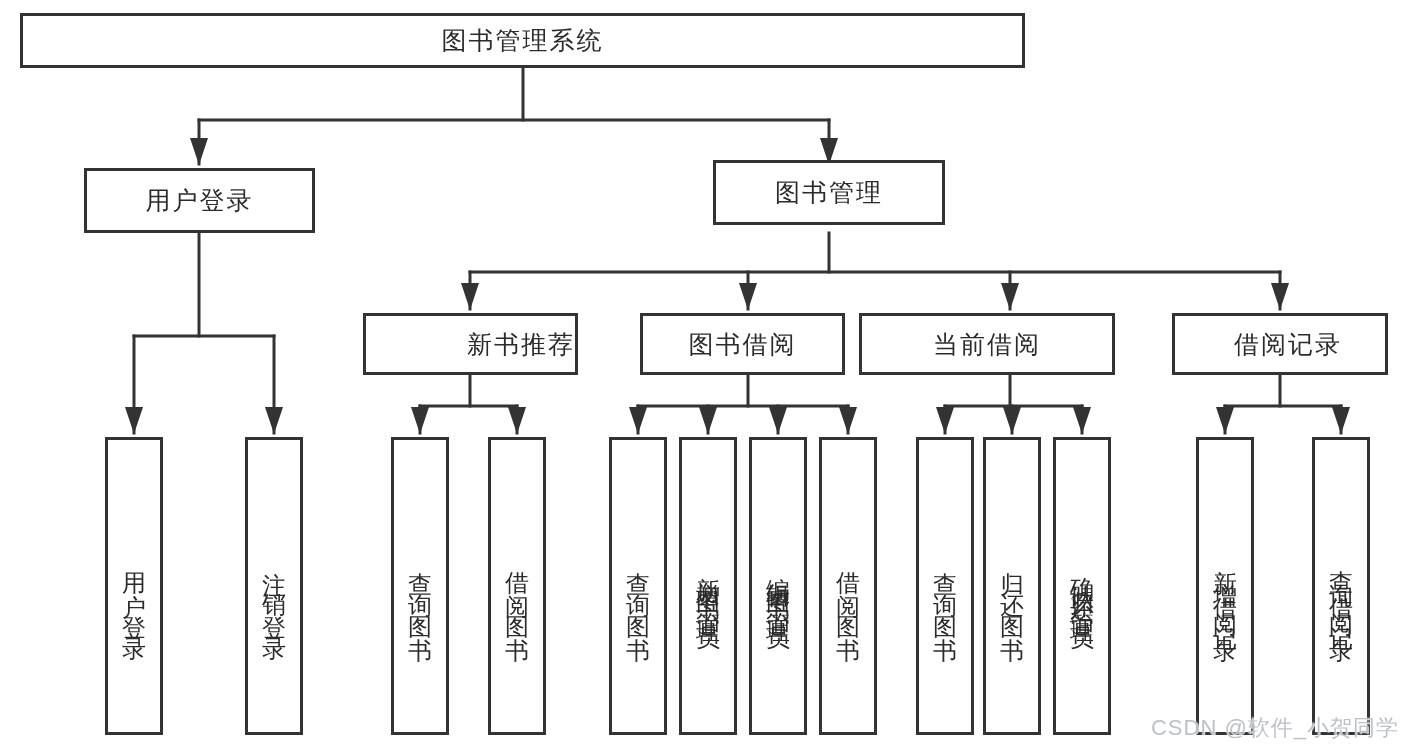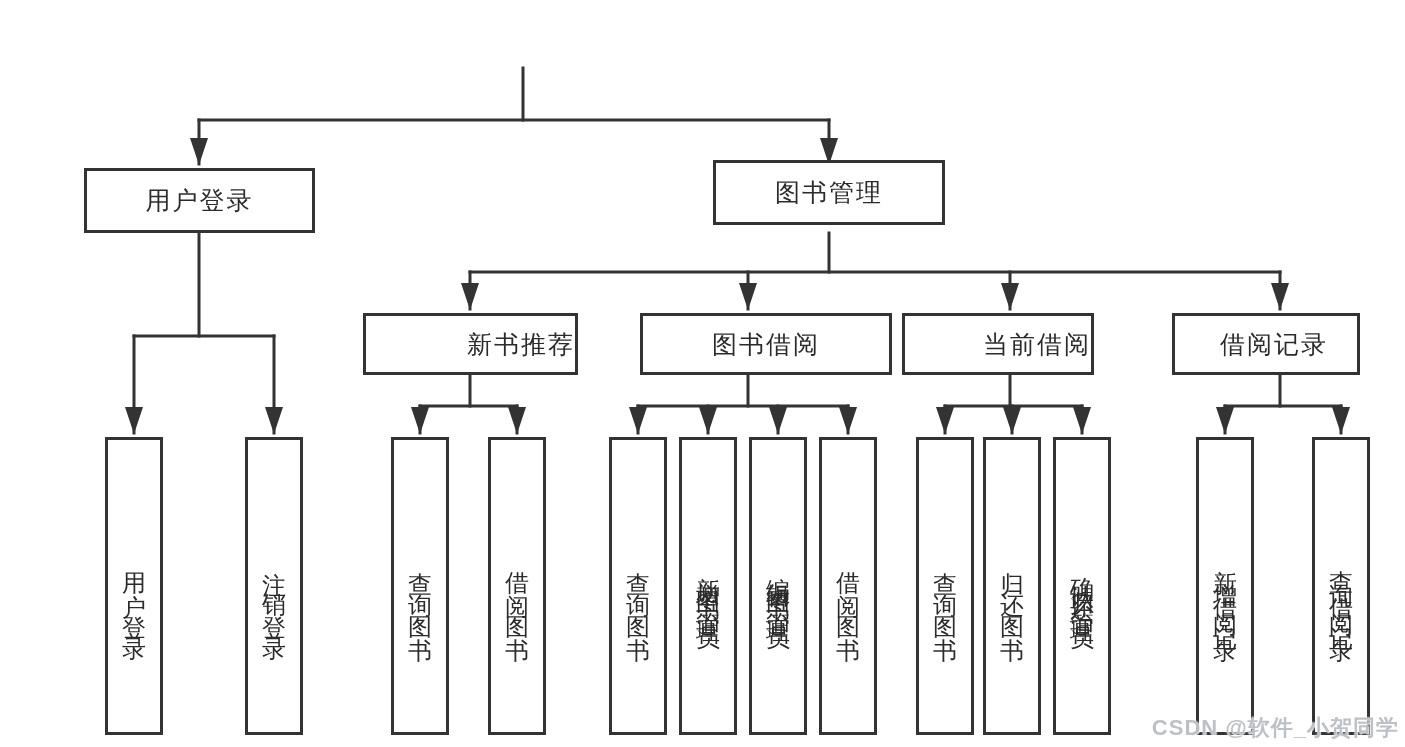--- a/index.html
+++ b/index.html
@@ -25,23 +25,23 @@
     letter-spacing:2px;
     color:#2b2b2b;
     white-space:nowrap;
   }
   
   .root { left:20px;  top:13px;  width:1005px; height:55px; }
   .l2-a { left:84px;  top:168px; width:231px;  height:65px; }
   .l2-b { left:713px; top:160px; width:232px;  height:65px; }
   .l3   { top:313px;  height:62px; }
   .l3-a { left:363px;  width:215px;justify-content:flex-end; }
-  .l3-b { left:640px;  width:252px; }
-  .l3-c { left:902px;  width:192px;justify-content:flex-end; }
-  .l3-d { left:1172px; width:188px;padding-left:16px; }
+  .l3-b { left:640px;  width:205px; }
+  .l3-c { left:859px;  width:256px; }
+  .l3-d { left:1172px; width:216px;padding-left:16px; }
   
   .leaf { top:437px; height:298px; width:58px; }
   .leaf span{
     writing-mode:vertical-rl;
     text-orientation:mixed;
     font-size:24px;
     letter-spacing:0;
     line-height:1;
     white-space:nowrap;
   }
@@ -57,21 +57,20 @@
   .lf12{left:1196px;} .lf13{left:1312px;}
   .watermark{
     position:absolute;
     right:6px; top:713px;
     z-index:5;
     font-size:22px;
     color:rgba(184,189,196,0.95);
     text-shadow:0 0 2px rgba(255,255,255,0.9), 1px 1px 1px rgba(255,255,255,0.8);
     letter-spacing:1px;
     white-space:nowrap;
-    font-weight:bold;
   }
 </style>
 </head>
 <body>
 
 <div class="canvas">
 
   <svg class="edges" width="1405" height="747" viewBox="0 0 1405 747">
     <defs>
       <marker id="arw" markerUnits="userSpaceOnUse" markerWidth="28" markerHeight="20" viewBox="0 0 28 20" refX="26" refY="10" orient="auto">
@@ -115,20 +114,23 @@
       <path d="M1012,406 V433" marker-end="url(#arw)"></path>
       <path d="M1082,406 V433" marker-end="url(#arw)"></path>
 
       <path d="M1280,375 V406"></path>
       <path d="M1225,406 H1341"></path>
       <path d="M1225,406 V433" marker-end="url(#arw)"></path>
       <path d="M1341,406 V433" marker-end="url(#arw)"></path>
     </g>
   </svg>
 
+  <div class="node root">
+    <span>图书管理系统</span>
+  </div>
 
   <div class="node l2-a">
     <span>用户登录</span>
   </div>
   <div class="node l2-b">
     <span>图书管理</span>
   </div>
 
   <div class="node l3 l3-a">
     <span>新书推荐</span>

